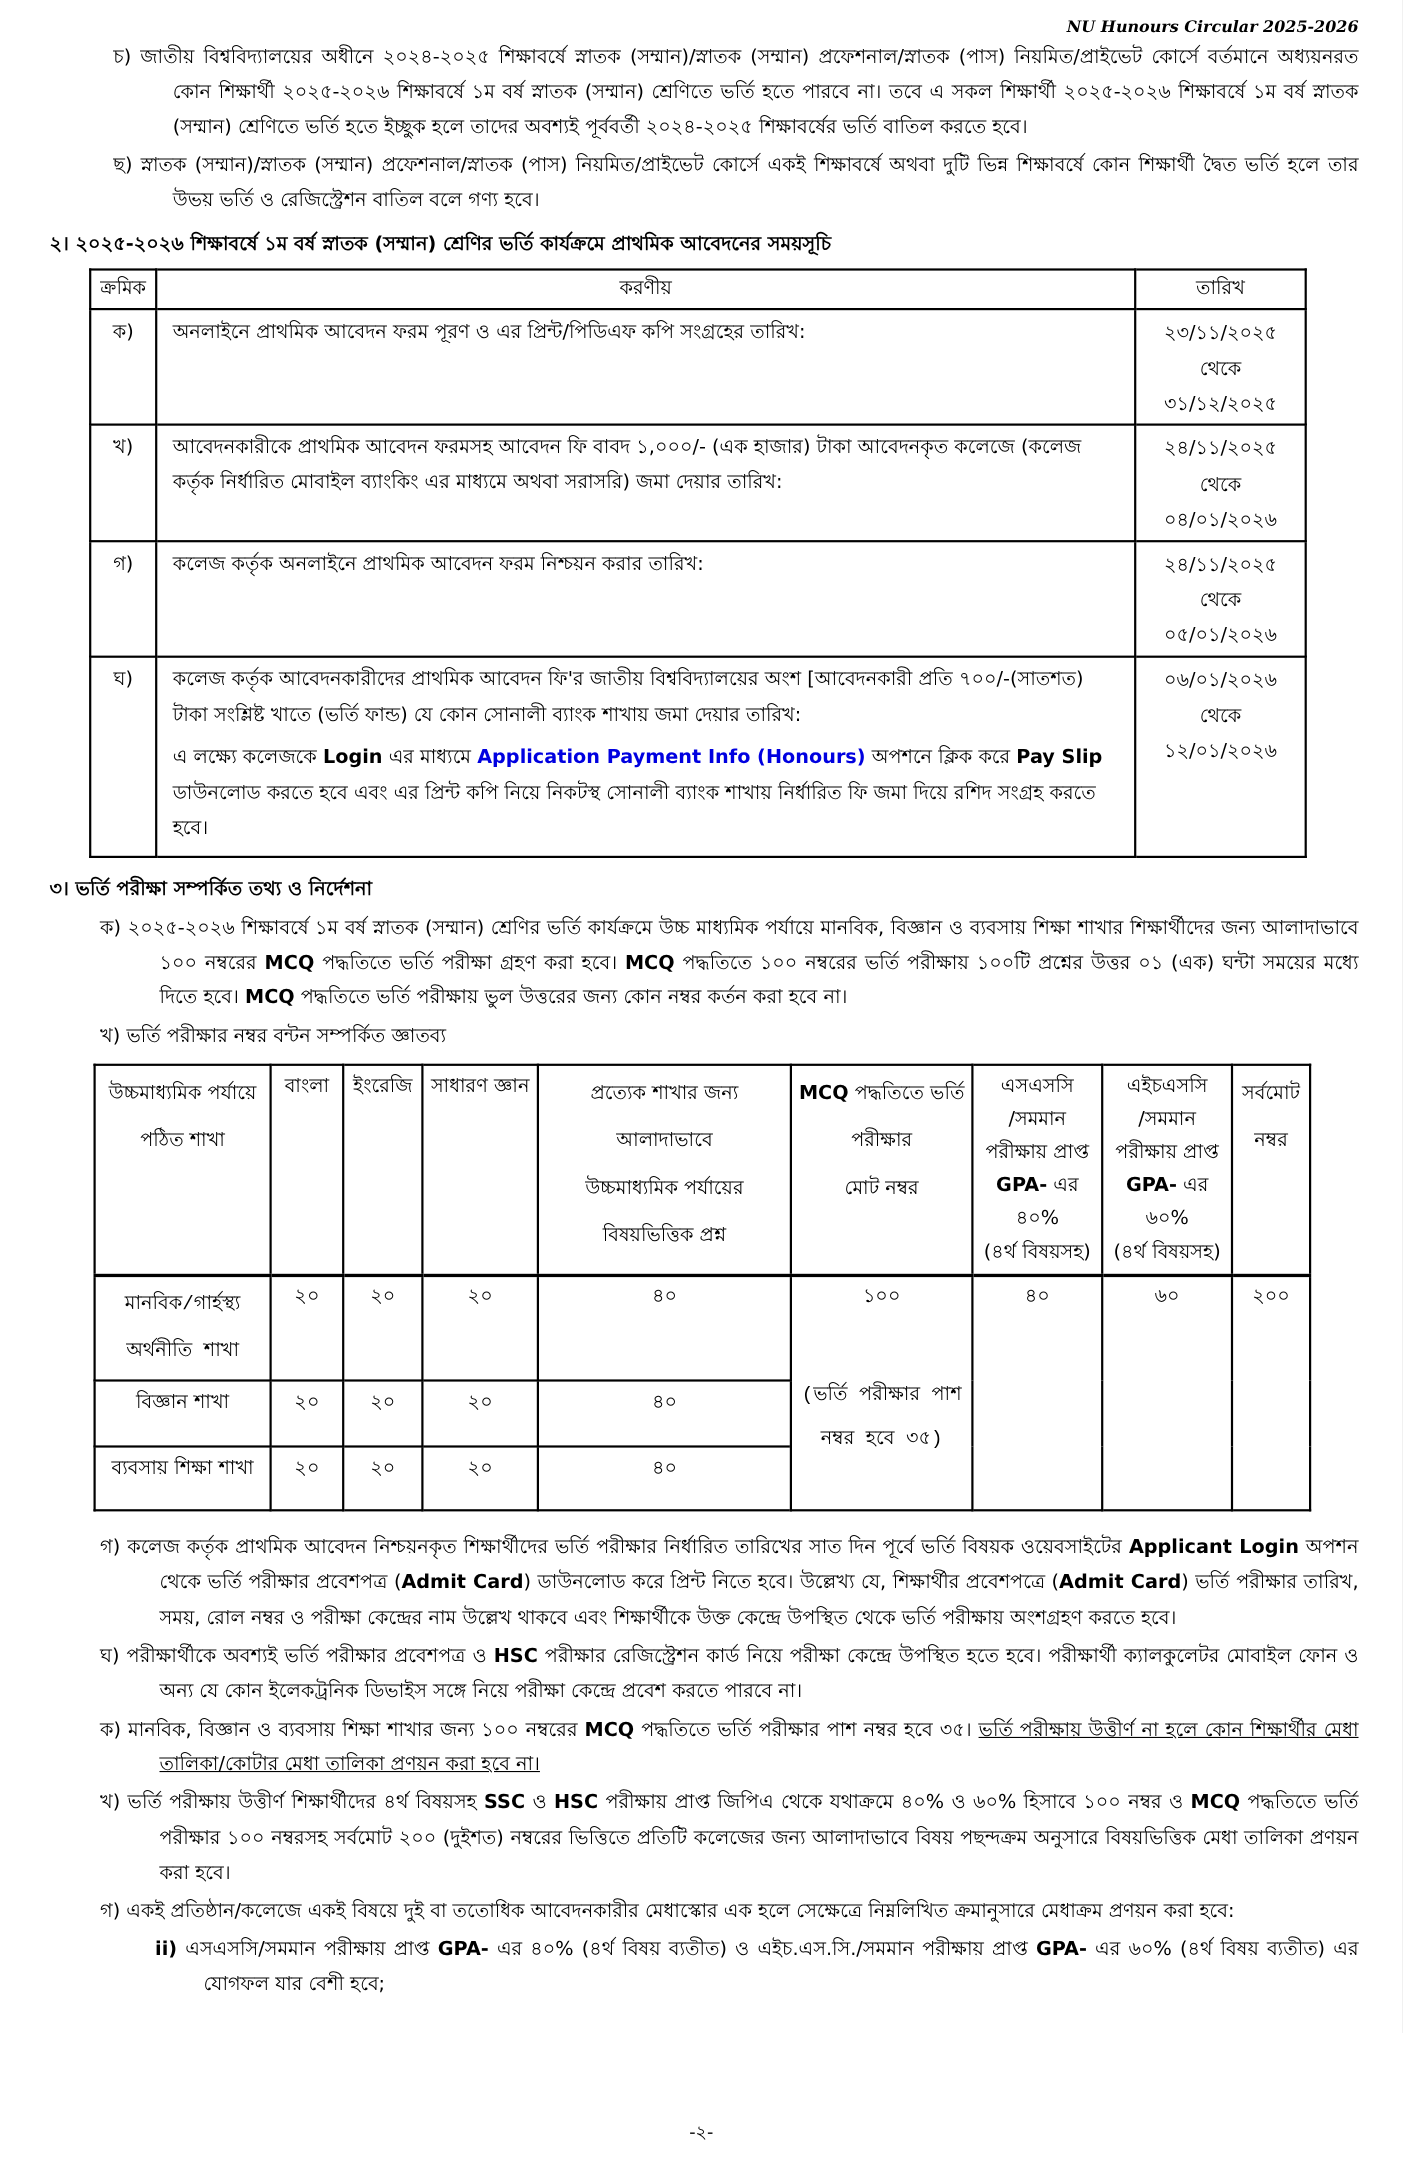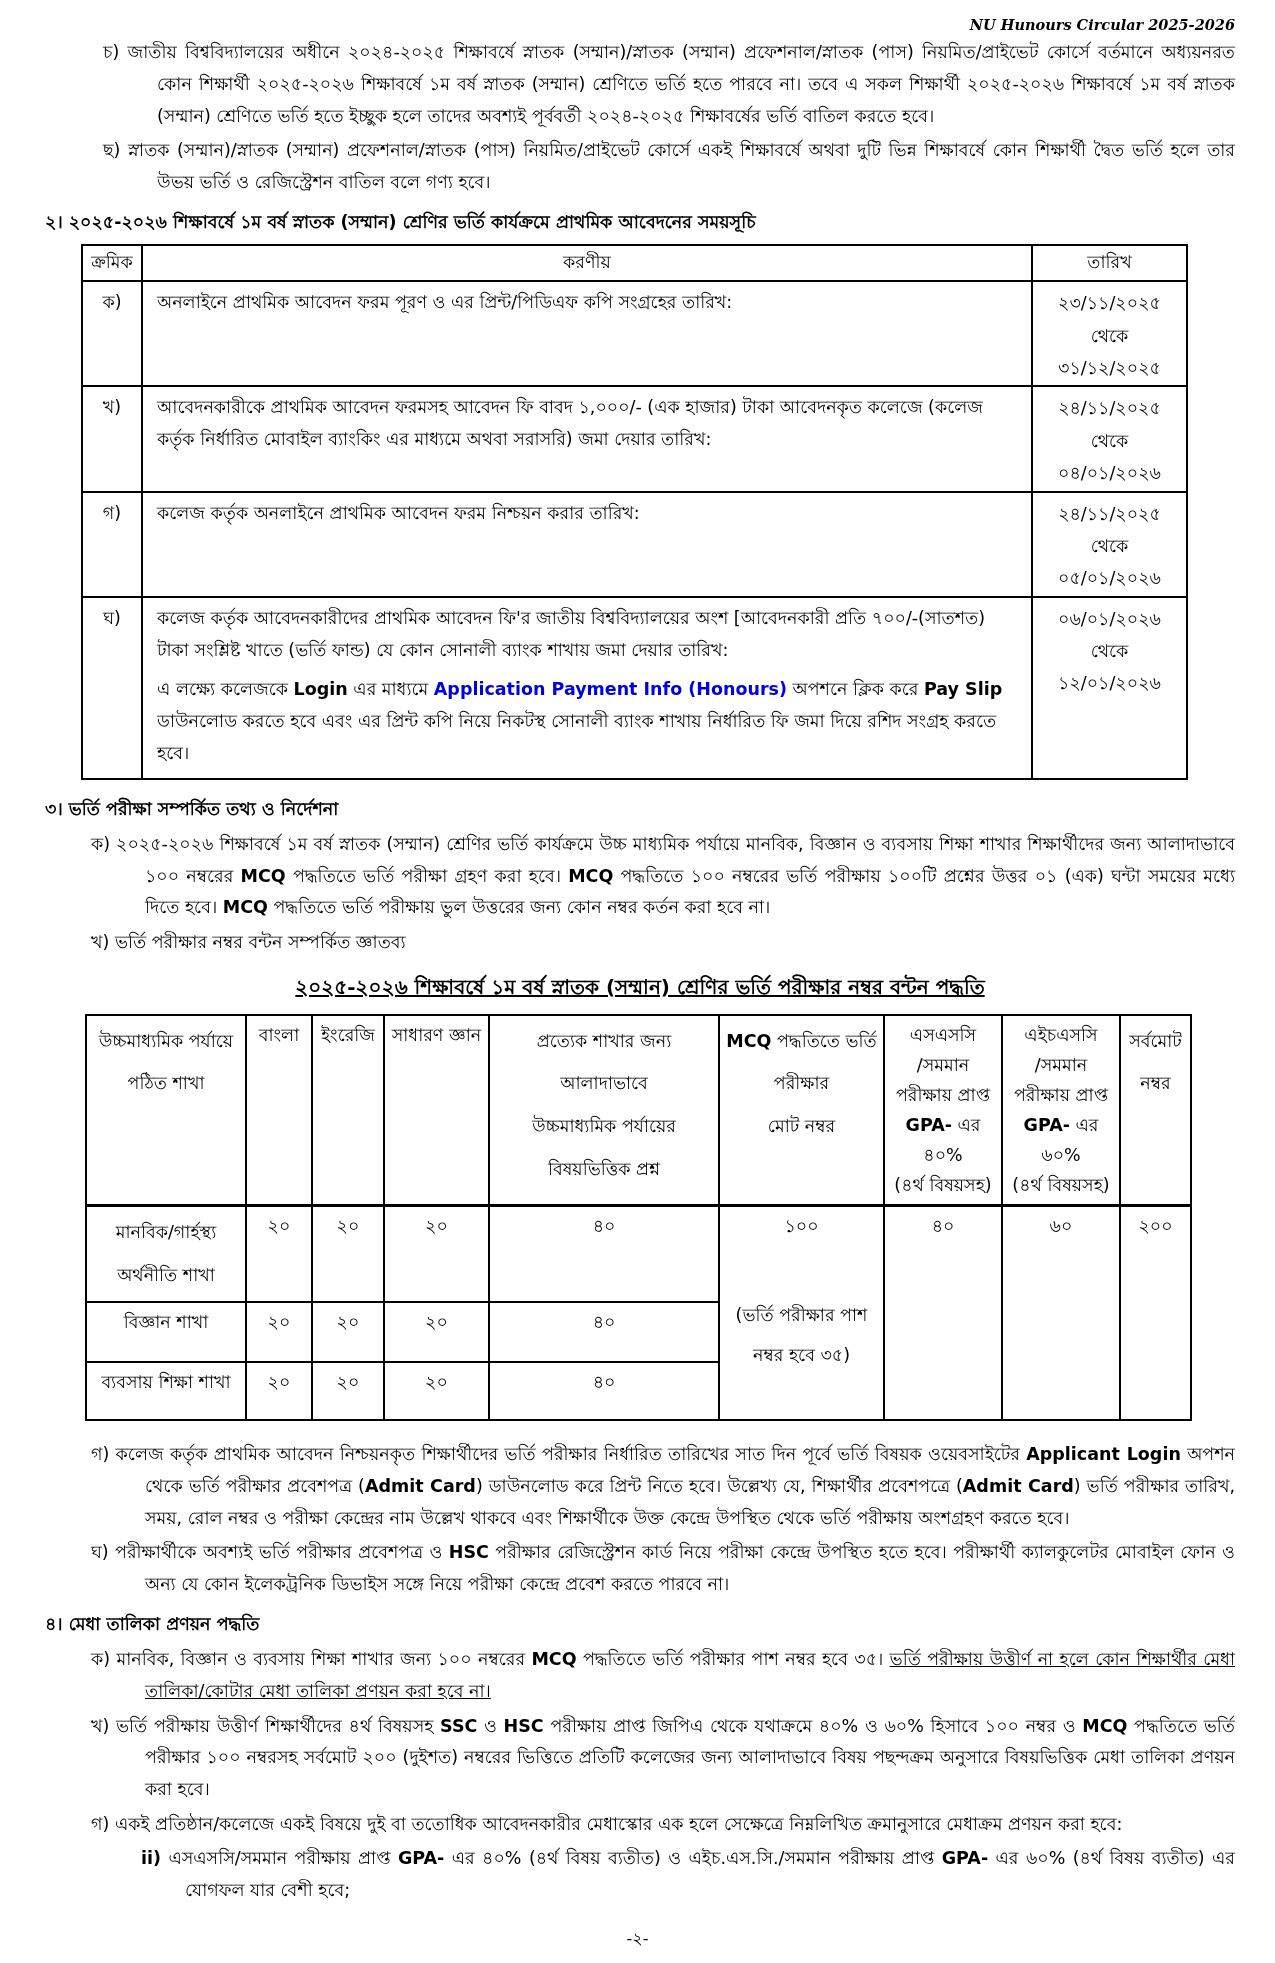--- a/index.html
+++ b/index.html
@@ -39,21 +39,21 @@
   .schedule th{font-weight:normal;text-align:center;height:30px;padding:1px 4px;}
   .schedule td.serial{text-align:center;padding-top:5px;}
   .schedule td.task{padding:5px 12px 8px 14px;text-align:left;}
   .schedule td.date{text-align:center;padding-top:5px;line-height:1.85;}
   .schedule .p2{margin-top:8px;}
   .marks{width:1105px;margin:8px 0 18px 40px;}
   .marks th,.marks td{border:2px solid #000;vertical-align:top;text-align:center;font-weight:normal;padding:4px 3px;}
   .marks thead th{border-bottom:3px solid #000;height:176px;}
   .marks .lh-big{line-height:2.45;}
   .marks .lh-mid{line-height:1.72;}
-  .marks tr.r1{height:88px;}
+  .marks tr.r1{height:88px;font-family:Liberation Mono, monospace;}
   .marks tr.r2{height:60px;}
   .marks tr.r3{height:58px;}
   .marks .note{margin-top:52px;line-height:2.3;}
   .tbl-title{
     text-align:center;font-weight:bold;font-size:20px;margin-top:10px;
   }
   .tbl-title span{text-decoration:underline;}
   .footer{
     position:absolute;left:0;bottom:10px;width:100%;
     text-align:center;font-size:16px;
@@ -137,23 +137,20 @@
 
   <div class="sub-item">
     <span class="mk">ক)</span>
     <span><span>২০২৫-২০২৬ শিক্ষাবর্ষে ১ম বর্ষ স্নাতক (সম্মান) শ্রেণির ভর্তি কার্যক্রমে উচ্চ মাধ্যমিক পর্যায়ে মানবিক, বিজ্ঞান ও ব্যবসায় শিক্ষা শাখার শিক্ষার্থীদের জন্য আলাদাভাবে ১০০ নম্বরের </span><span class="b">MCQ</span><span> পদ্ধতিতে ভর্তি পরীক্ষা গ্রহণ করা হবে। </span><span class="b">MCQ</span><span> পদ্ধতিতে ১০০ নম্বরের ভর্তি পরীক্ষায় ১০০টি প্রশ্নের উত্তর ০১ (এক) ঘন্টা সময়ের মধ্যে দিতে হবে। </span><span class="b">MCQ</span><span> পদ্ধতিতে ভর্তি পরীক্ষায় ভুল উত্তরের জন্য কোন নম্বর কর্তন করা হবে না।</span></span>
   </div>
   <div class="sub-item">
     <span class="mk">খ)</span>
     <span>ভর্তি পরীক্ষার নম্বর বন্টন সম্পর্কিত জ্ঞাতব্য</span>
   </div>
 
-  <div class="tbl-title">
-    <span>২০২৫-২০২৬ শিক্ষাবর্ষে ১ম বর্ষ স্নাতক (সম্মান) শ্রেণির ভর্তি পরীক্ষার নম্বর বন্টন পদ্ধতি</span>
-  </div>
 
   <table class="marks">
     <colgroup>
       <col style="width:160px">
         <col style="width:66px">
         <col style="width:72px">
         <col style="width:105px">
       <col style="width:230px">
         <col style="width:165px">
         <col style="width:118px">
@@ -241,21 +238,20 @@
 
   <div class="sub-item">
     <span class="mk">গ)</span>
     <span><span>কলেজ কর্তৃক প্রাথমিক আবেদন নিশ্চয়নকৃত শিক্ষার্থীদের ভর্তি পরীক্ষার নির্ধারিত তারিখের সাত দিন পূর্বে ভর্তি বিষয়ক ওয়েবসাইটের </span><span class="b">Applicant Login</span><span> অপশন থেকে ভর্তি পরীক্ষার প্রবেশপত্র (</span><span class="b">Admit Card</span><span>) ডাউনলোড করে প্রিন্ট নিতে হবে। উল্লেখ্য যে, শিক্ষার্থীর প্রবেশপত্রে (</span><span class="b">Admit Card</span><span>) ভর্তি পরীক্ষার তারিখ, সময়, রোল নম্বর ও পরীক্ষা কেন্দ্রের নাম উল্লেখ থাকবে এবং শিক্ষার্থীকে উক্ত কেন্দ্রে উপস্থিত থেকে ভর্তি পরীক্ষায় অংশগ্রহণ করতে হবে।</span></span>
   </div>
   <div class="sub-item">
     <span class="mk">ঘ)</span>
     <span><span>পরীক্ষার্থীকে অবশ্যই ভর্তি পরীক্ষার প্রবেশপত্র ও </span><span class="b">HSC</span><span> পরীক্ষার রেজিস্ট্রেশন কার্ড নিয়ে পরীক্ষা কেন্দ্রে উপস্থিত হতে হবে। পরীক্ষার্থী ক্যালকুলেটর মোবাইল ফোন ও অন্য যে কোন ইলেকট্রনিক ডিভাইস সঙ্গে নিয়ে পরীক্ষা কেন্দ্রে প্রবেশ করতে পারবে না।</span></span>
   </div>
 
-  <div class="sec-title">৪। মেধা তালিকা প্রণয়ন পদ্ধতি</div>
 
   <div class="sub-item">
     <span class="mk">ক)</span>
     <span><span>মানবিক, বিজ্ঞান ও ব্যবসায় শিক্ষা শাখার জন্য ১০০ নম্বরের </span><span class="b">MCQ</span><span> পদ্ধতিতে ভর্তি পরীক্ষার পাশ নম্বর হবে ৩৫। </span><span class="u">ভর্তি পরীক্ষায় উত্তীর্ণ না হলে কোন শিক্ষার্থীর মেধা তালিকা/কোটার মেধা তালিকা প্রণয়ন করা হবে না।</span></span>
   </div>
   <div class="sub-item">
     <span class="mk">খ)</span>
     <span><span>ভর্তি পরীক্ষায় উত্তীর্ণ শিক্ষার্থীদের ৪র্থ বিষয়সহ </span><span class="b">SSC</span><span> ও </span><span class="b">HSC</span><span> পরীক্ষায় প্রাপ্ত জিপিএ থেকে যথাক্রমে ৪০% ও ৬০% হিসাবে ১০০ নম্বর ও </span><span class="b">MCQ</span><span> পদ্ধতিতে ভর্তি পরীক্ষার ১০০ নম্বরসহ সর্বমোট ২০০ (দুইশত) নম্বরের ভিত্তিতে প্রতিটি কলেজের জন্য আলাদাভাবে বিষয় পছন্দক্রম অনুসারে বিষয়ভিত্তিক মেধা তালিকা প্রণয়ন করা হবে।</span></span>
   </div>
   <div class="sub-item">

